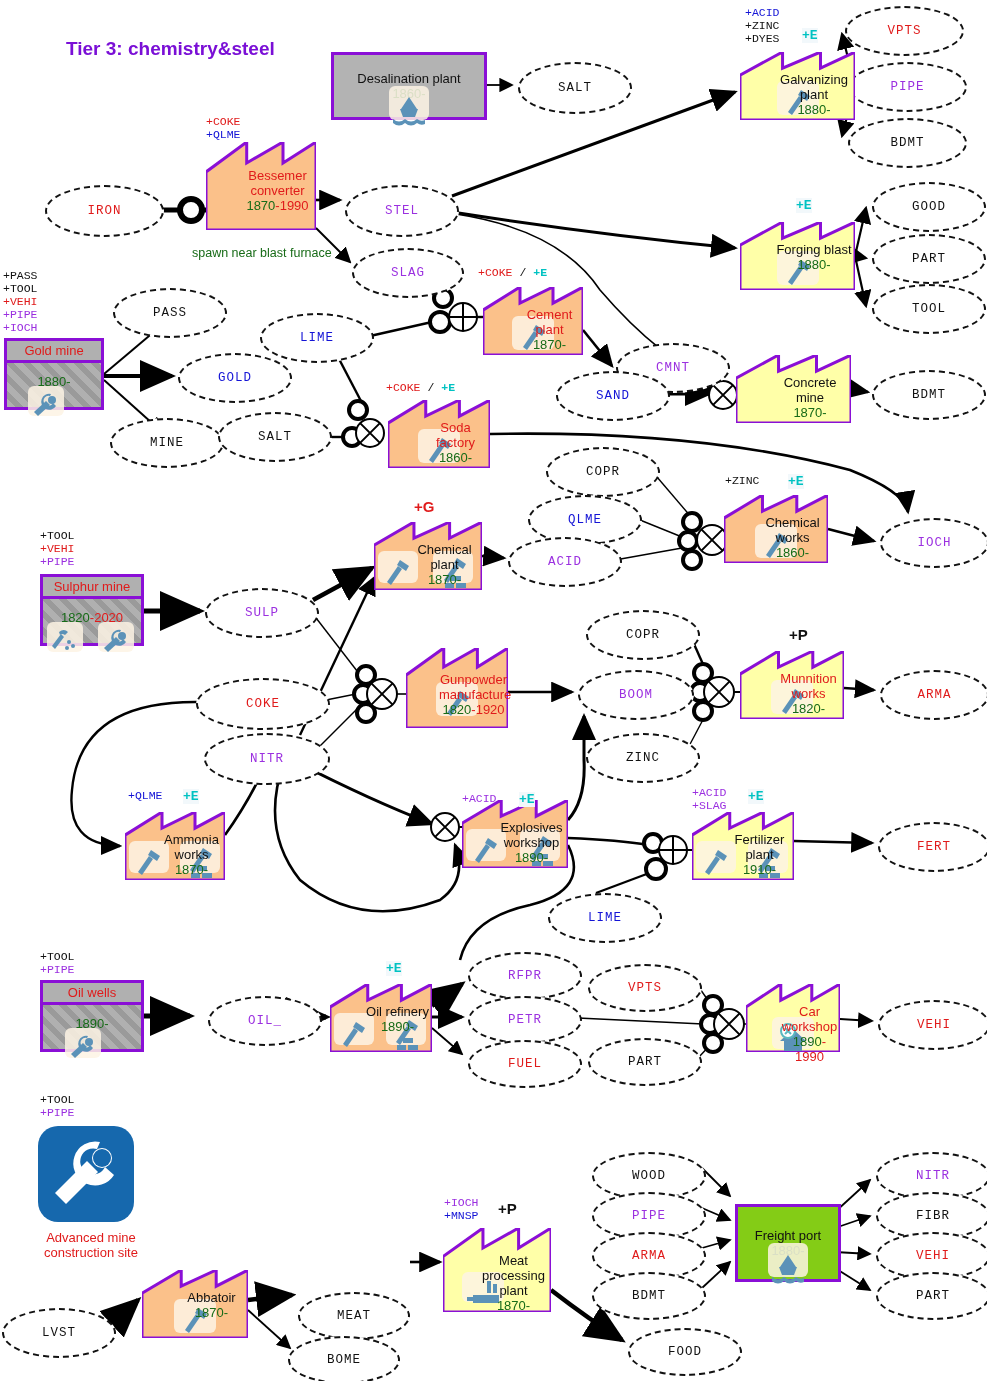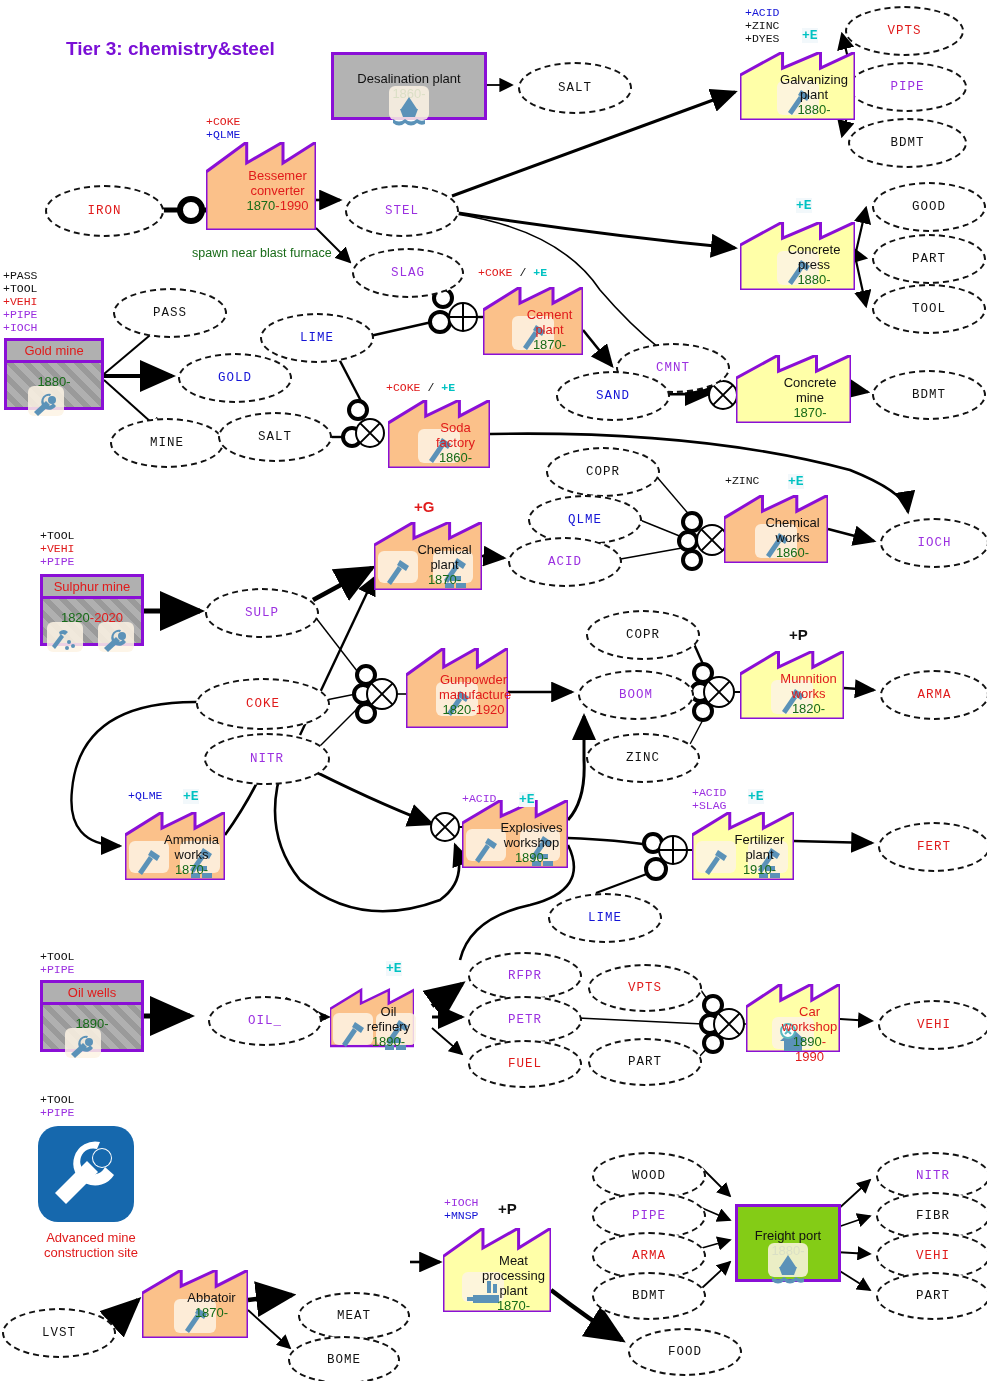--- a/index.html
+++ b/index.html
@@ -448,21 +448,21 @@
         <svg class="shape" viewBox="0 0 115 68">
        <polygon points="0,23.12 0,68 115,68 115,0 80.5,16.184 80.5,0 42.55,16.184 42.55,0" fill="#ffffa8" stroke="#8a0fd6" stroke-width="3"></polygon>
      </svg>
         <div class="tile" style="left:50%;top:42%;transform:translateX(-50%);width:42px;height:34px;"></div>
         <div class="ico" style="left:50%;top:48%;transform:translateX(-50%);"><svg width="34" height="34" viewBox="0 0 34 34">
             <g fill="#5b92b8">
               <path d="M20 5 L29 11 L26 16 L17 10 Z"></path>
               <path d="M18 11 L22 14 L11 30 L7 27 Z"></path>
             </g>
           </svg></div>
-        <div class="lbl"><span class="n">Concrete press</span>
+        <div class="lbl"><span class="n">Forging blast</span>
         <span><span class="y1">1880-</span></span></div>
       </div>
       <div class="fac orange" style="left: 483px; top: 287px; width: 100px; height: 68px;">
         <svg class="shape" viewBox="0 0 100 68">
        <polygon points="0,23.12 0,68 100,68 100,0 70,16.184 70,0 37,16.184 37,0" fill="#fbc18a" stroke="#8a0fd6" stroke-width="3"></polygon>
      </svg>
         <div class="tile" style="left:50%;top:42%;transform:translateX(-50%);width:42px;height:34px;"></div>
         <div class="ico" style="left:50%;top:48%;transform:translateX(-50%);"><svg width="34" height="34" viewBox="0 0 34 34">
             <g fill="#5b92b8">
               <path d="M20 5 L29 11 L26 16 L17 10 Z"></path>
@@ -640,21 +640,21 @@
         <div class="ico" style="left:66%;top:78%;"><svg width="24" height="16" viewBox="0 0 24 16">
             <g fill="#5b92b8">
               <rect x="6" y="1" width="10" height="5"></rect>
               <rect x="0" y="8" width="9" height="5"></rect>
               <rect x="11" y="8" width="10" height="5"></rect>
             </g>
           </svg></div>
         <div class="lbl"><span class="n">Fertilizer plant</span>
         <span><span class="y1">1910-</span></span></div>
       </div>
-      <div class="fac orangeblk" style="left: 330px; top: 984px; width: 84px; height: 68px;">
+      <div class="fac orangeblk" style="left: 330px; top: 984px; width: 102px; height: 68px;">
         <svg class="shape" viewBox="0 0 102 68">
        <polygon points="0,23.12 0,68 102,68 102,0 71.39999999999999,16.184 71.39999999999999,0 37.74,16.184 37.74,0" fill="#fbc18a" stroke="#8a0fd6" stroke-width="3"></polygon>
      </svg>
         <div class="tile" style="left:4%;top:42%;width:40px;height:32px;"></div>
         <div class="tile" style="left:55%;top:42%;width:40px;height:32px;"></div>
         <div class="ico" style="left:6%;top:48%;"><svg width="34" height="34" viewBox="0 0 34 34">
             <g fill="#5b92b8">
               <path d="M20 5 L29 11 L26 16 L17 10 Z"></path>
               <path d="M18 11 L22 14 L11 30 L7 27 Z"></path>
             </g>

